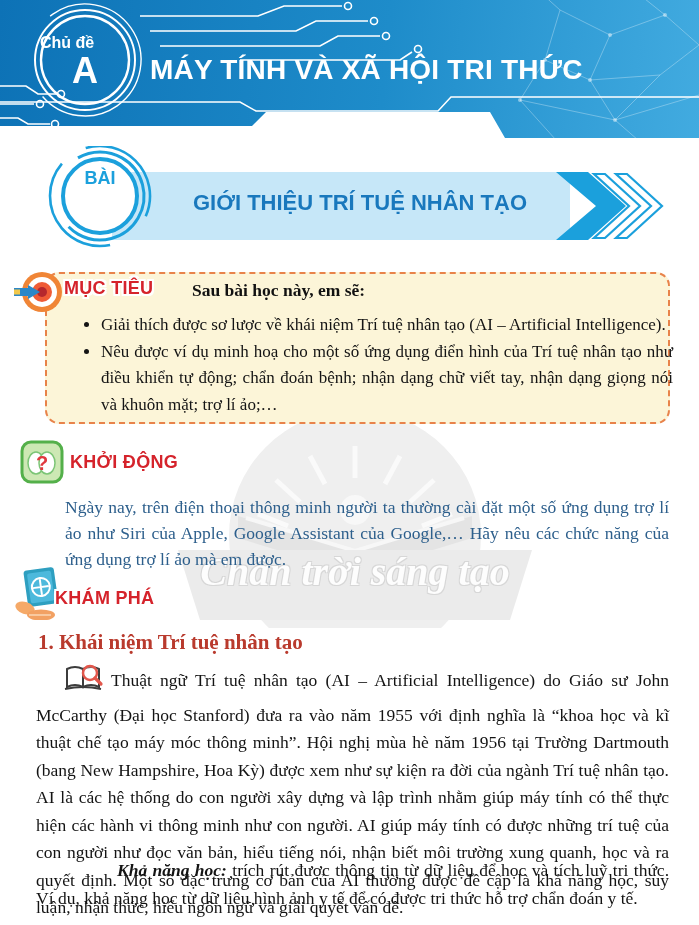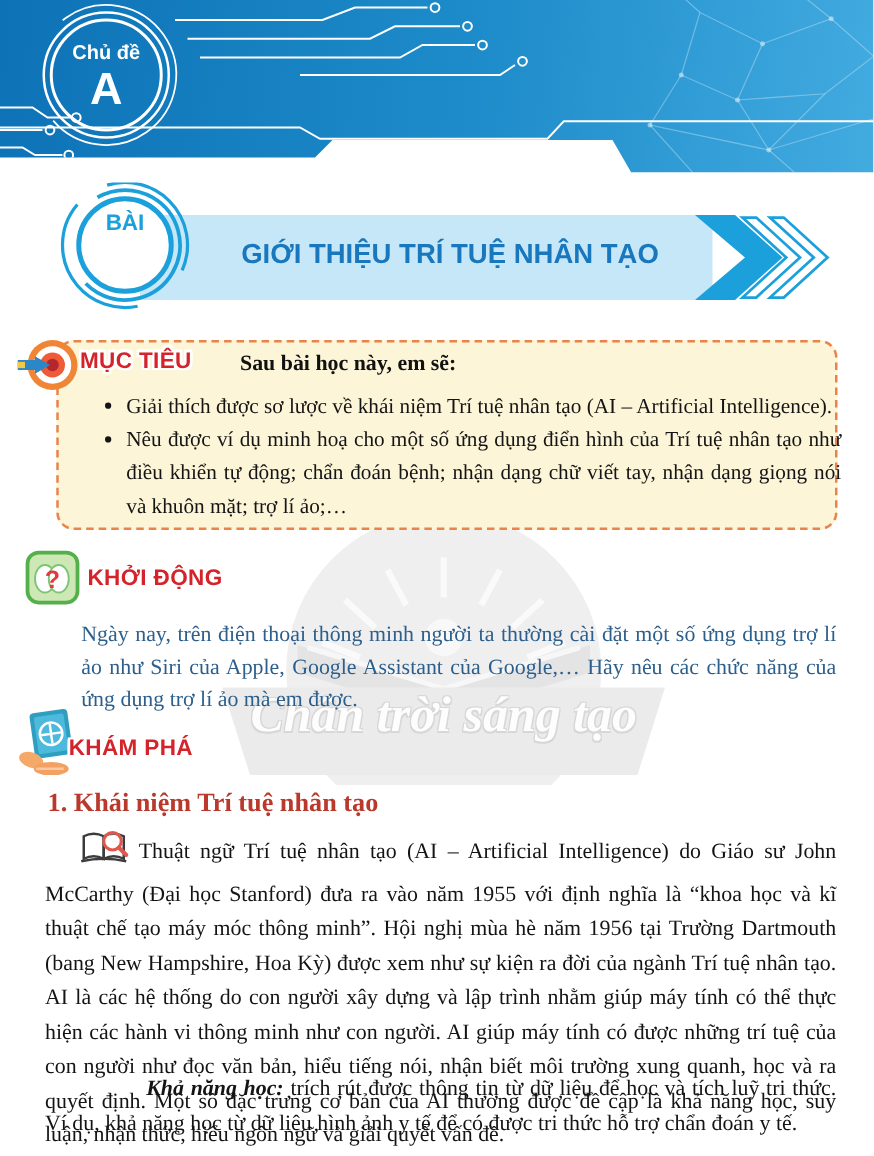--- a/index.html
+++ b/index.html
@@ -9,21 +9,21 @@
     font-family:"Liberation Serif",serif;
   }
   
   .chapter-header{
     position:absolute;left:0;top:0;width:699px;height:140px;
     background:linear-gradient(96deg,#0d72b6 0%,#1e8cca 55%,#42abe0 100%);
     clip-path:polygon(0 0,699px 0,699px 138px,505px 138px,490px 112px,266px 112px,252px 126px,0 126px);
   }
   .header-art{position:absolute;left:0;top:0;}
   .topic-label{
-    position:absolute;left:40px;top:34px;width:90px;text-align:center;
+    position:absolute;left:40px;top:34px;width:90px;
     font-family:"Liberation Sans",sans-serif;font-weight:bold;font-size:16px;color:#fff;
   }
   .topic-letter{
     position:absolute;left:40px;top:50px;width:90px;text-align:center;
     font-family:"Liberation Sans",sans-serif;font-weight:bold;font-size:36px;color:#fff;
   }
   .chapter-title{
     position:absolute;left:150px;top:54px;width:500px;
     font-family:"Liberation Sans",sans-serif;font-weight:bold;font-size:28px;color:#fff;
     letter-spacing:0.2px;white-space:nowrap;
@@ -172,20 +172,21 @@
         </g>
 
         <path d="M0,102 H240 L256,111 H438 L451,97 H699" stroke="#ffffff" stroke-width="1.5" fill="none"></path>
 
         <circle cx="85" cy="60" r="44" fill="none" stroke="#ffffff" stroke-width="2.4"></circle>
         <circle cx="85" cy="60" r="50" fill="none" stroke="#ffffff" stroke-width="2"></circle>
         <circle cx="85" cy="60" r="56" fill="none" stroke="#ffffff" stroke-width="1.4" stroke-dasharray="170 90" transform="rotate(-35 85 60)"></circle>
       </svg>
       <div class="topic-label">Chủ đề</div>
       <div class="topic-letter">A</div>
+      <div class="chapter-title">MÁY TÍNH VÀ XÃ HỘI TRI THỨC</div>
     </div>
 
     <div class="lesson-row">
       <div class="lesson-banner"></div>
       <svg width="699" height="122" viewBox="0 0 699 122" style="position:absolute;left:0;top:0;">
 
         <polygon points="556,26 588,26 626,60 588,94 556,94 596,60" fill="#1ba0dc"></polygon>
 
         <path d="M594,28 L605,28 L640,60 L605,92 L594,92 L629,60 Z" fill="none" stroke="#1ba0dc" stroke-width="2.2"></path>
         <path d="M616,28 L627,28 L662,60 L627,92 L616,92 L651,60 Z" fill="none" stroke="#1ba0dc" stroke-width="2.2"></path>

